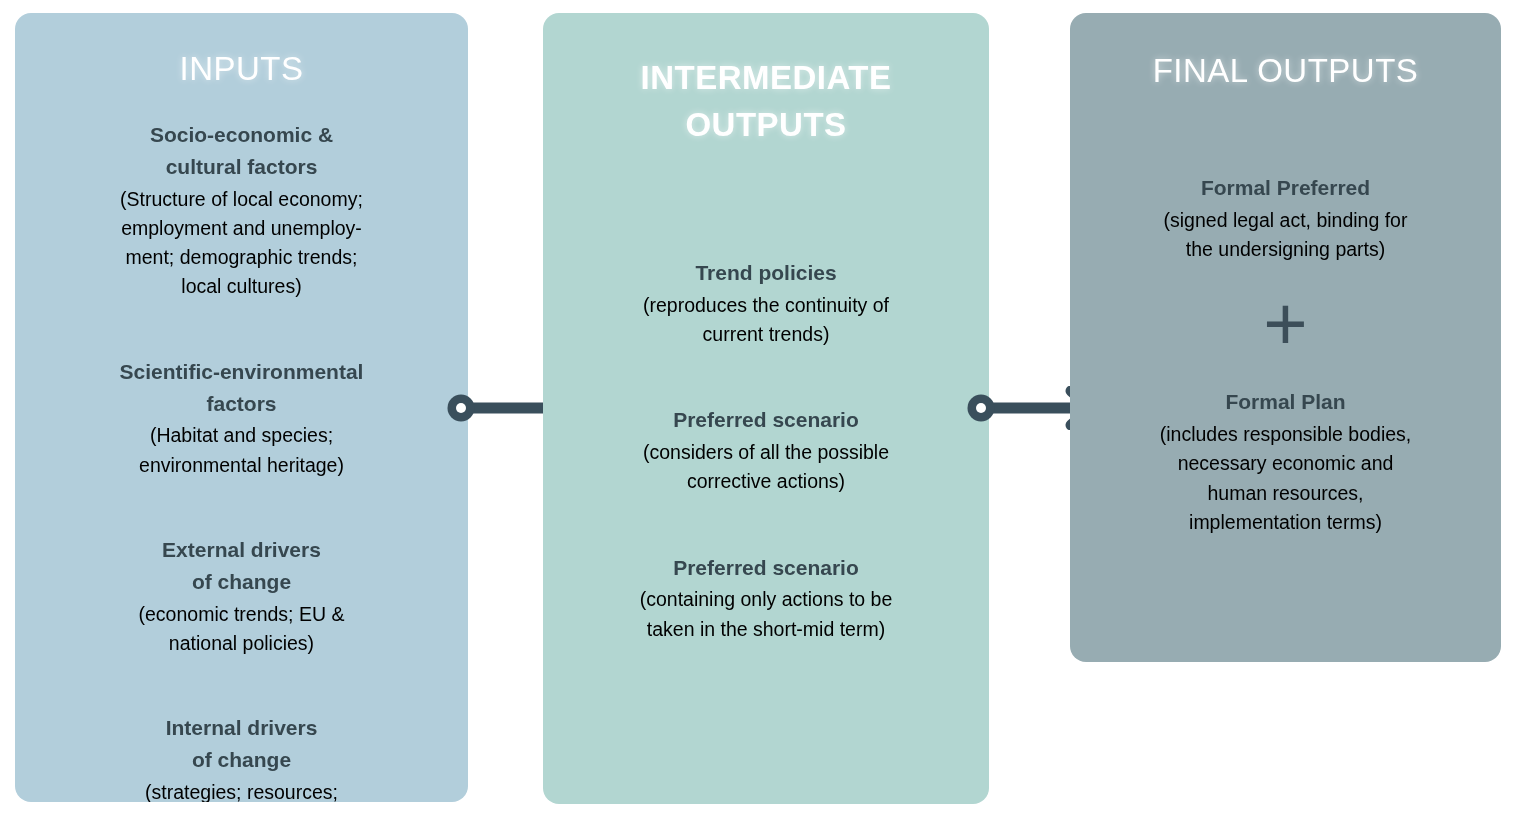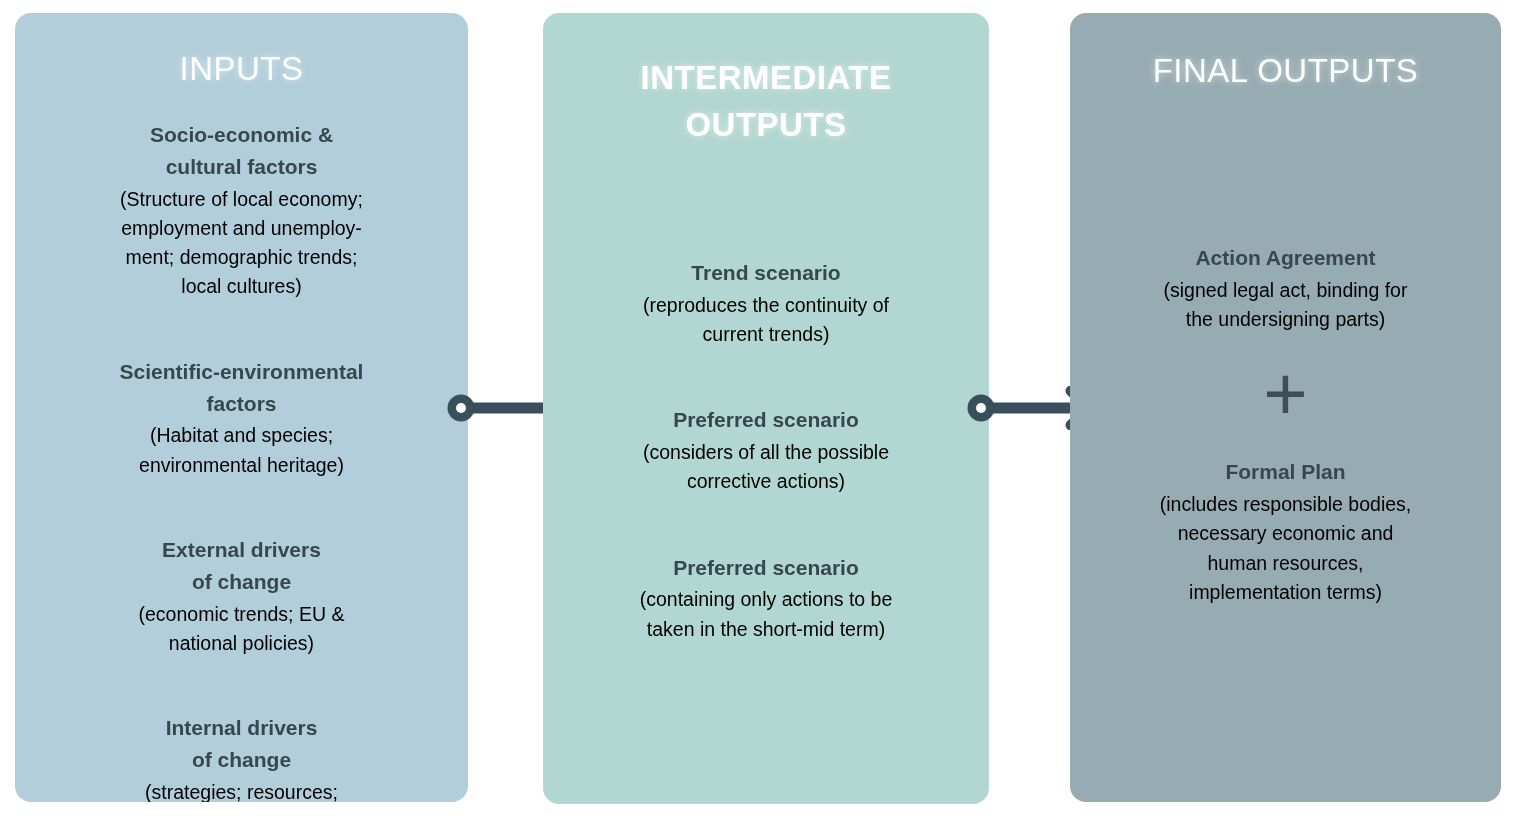--- a/index.html
+++ b/index.html
@@ -25,21 +25,21 @@
     position: absolute;
     border-radius: 16px;
     box-sizing: border-box;
     display: flex;
     flex-direction: column;
     align-items: center;
     overflow: hidden;
   }
   #card-inputs        { left: 15px;   top: 13px; width: 453px; height: 789px; background: #b2cedb; }
   #card-intermediate  { left: 543px;  top: 13px; width: 446px; height: 791px; background: #b2d6d1; }
-  #card-final         { left: 1070px; top: 13px; width: 431px; height: 789px; background: #97acb2; }
+  #card-final         { left: 1070px; top: 13px; width: 431px; height: 649px; background: #97acb2; }
 
   .card-title {
     color: #ffffff;
     font-size: 33px;
     font-weight: 400;
     letter-spacing: 0.5px;
     text-align: center;
     line-height: 1.42;
     text-shadow: 0 0 7px rgba(255,255,255,0.55);
     width: 100%;
@@ -145,21 +145,21 @@
     <polyline points="108,5 127,22 108,39" fill="none" stroke="#3a4f5c" stroke-width="11" stroke-linejoin="round" stroke-linecap="round"></polyline>
     <circle cx="18" cy="22" r="13.5" fill="#3a4f5c"></circle>
     <circle cx="18" cy="22" r="5" fill="#ffffff"></circle>
   </svg>
 
   <div class="card" id="card-intermediate">
     <div class="card-title">INTERMEDIATE<br>OUTPUTS</div>
     <div class="card-body">
 
       <div class="block">
-        <div class="heading">Trend scenario</div>
+        <div class="heading">Trend policies</div>
         <div class="detail">(reproduces the continuity of<br>current trends)</div>
       </div>
 
       <div class="block">
         <div class="heading">Preferred scenario</div>
         <div class="detail">(considers of all the possible<br>corrective actions)</div>
       </div>
 
       <div class="block">
         <div class="heading">Preferred scenario</div>
@@ -174,21 +174,21 @@
     <polyline points="108,5 127,22 108,39" fill="none" stroke="#3a4f5c" stroke-width="11" stroke-linejoin="round" stroke-linecap="round"></polyline>
     <circle cx="18" cy="22" r="13.5" fill="#3a4f5c"></circle>
     <circle cx="18" cy="22" r="5" fill="#ffffff"></circle>
   </svg>
 
   <div class="card" id="card-final">
     <div class="card-title">FINAL OUTPUTS</div>
     <div class="card-body">
 
       <div class="block">
-        <div class="heading">Action Agreement</div>
+        <div class="heading">Formal Preferred</div>
         <div class="detail">(signed legal act, binding for<br>the undersigning parts)</div>
       </div>
 
       <div class="plus-sign">+</div>
 
       <div class="block">
         <div class="heading">Formal Plan</div>
         <div class="detail">(includes responsible bodies,<br>necessary economic and<br>human resources,<br>implementation terms)</div>
       </div>
 

